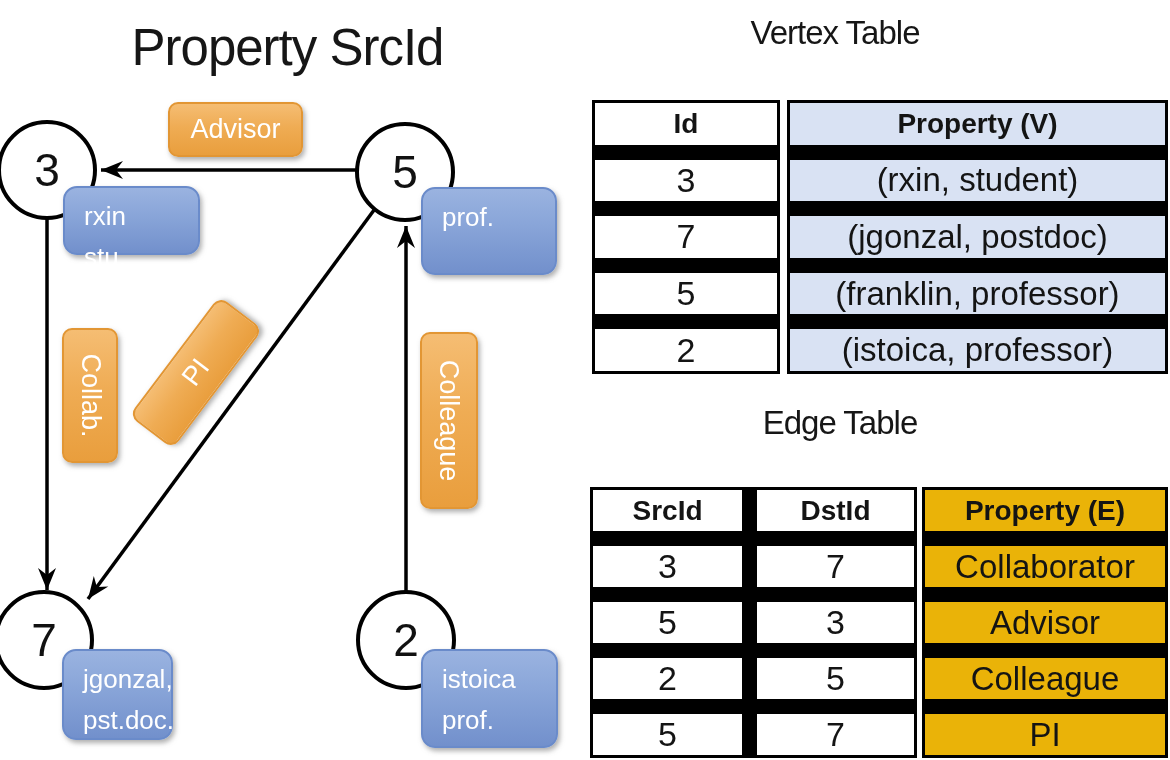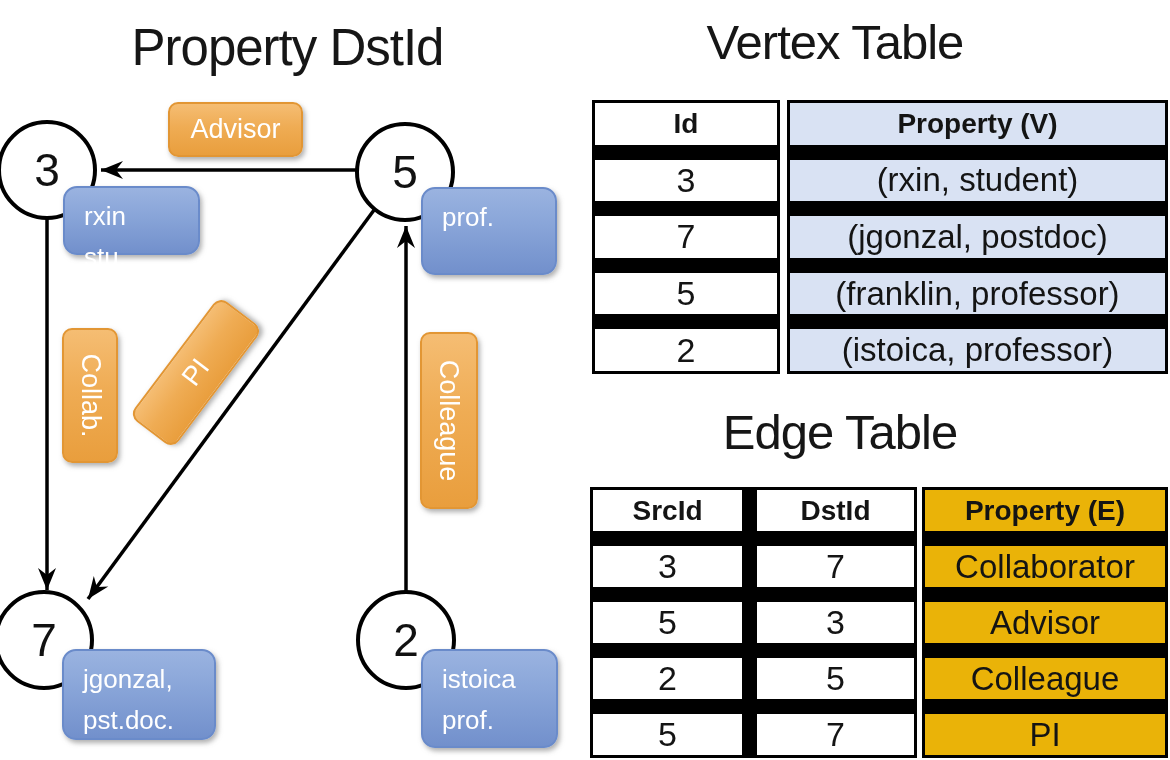--- a/index.html
+++ b/index.html
@@ -4,21 +4,21 @@
 <style>
   html,body{margin:0;padding:0;}
   body{
     width:1170px;height:760px;position:relative;overflow:hidden;
     background:#ffffff;color:#141414;
     font-family:"Liberation Sans","DejaVu Sans",sans-serif;
   }
   .abs{position:absolute;}
   .title{
     position:absolute;text-align:center;white-space:nowrap;
-    font-size:49px;letter-spacing:-1px;color:#161616;
+    font-size:33px;letter-spacing:-1px;color:#161616;
   }
   
   .node{
     position:absolute;width:92px;height:92px;border:4px solid #000;
     border-radius:50%;background:#fff;
     display:flex;align-items:center;justify-content:center;
     font-size:46px;color:#111;
   }
   
   .elabel{
@@ -48,21 +48,21 @@
   }
   .cell.hdr{font-weight:bold;font-size:28px;}
   .cell.num{font-size:34px;}
   .vblue > .cell{background:#D9E2F3;}
   .etan  > .cell{background:#eab308;}
   svg line{stroke:#000;stroke-width:3.5px;}
 </style>
 </head>
 <body>
 
-<div class="title" style="left:55px;top:18px;width:465px;font-size:51px;">Property DstId</div>
+<div class="title" style="left:55px;top:18px;width:465px;font-size:51px;">Property SrcId</div>
 <div class="title" style="left:635px;top:14px;width:400px;">Vertex Table</div>
 <div class="title" style="left:640px;top:404px;width:400px;">Edge Table</div>
 
 <svg class="abs" style="left:0;top:0" width="585" height="760">
   <defs>
     <marker id="arr" markerUnits="userSpaceOnUse" markerWidth="26" markerHeight="22" viewBox="0 0 26 22" refX="24" refY="11" orient="auto">
       <path d="M2,2 L24,11 L2,20 L9,11 Z" fill="#000"></path>
     </marker>
   </defs>
   <line x1="361" y1="170" x2="101" y2="170" marker-end="url(#arr)"></line>
@@ -97,21 +97,21 @@
   <span class="vtext">Colleague</span>
 </div>
 
 <div class="vprop" style="left:63px;top:186px;width:137px;height:69px;">
   <div>rxin</div>
   <div>stu.</div>
 </div>
 <div class="vprop" style="left:421px;top:187px;width:136px;height:88px;">
   <div>prof.</div>
 </div>
-<div class="vprop" style="left:62px;top:649px;width:154px;height:91px;">
+<div class="vprop" style="left:62px;top:649px;width:111px;height:91px;">
   <div>jgonzal,</div>
   <div>pst.doc.</div>
 </div>
 <div class="vprop" style="left:421px;top:649px;width:137px;height:99px;">
   <div>istoica</div>
   <div>prof.</div>
 </div>
 
 <div class="gtable" style="left:592px;top:100px;width:188px;height:274px;grid-template-rows:repeat(5,1fr);">
   <div class="cell hdr">Id</div>

